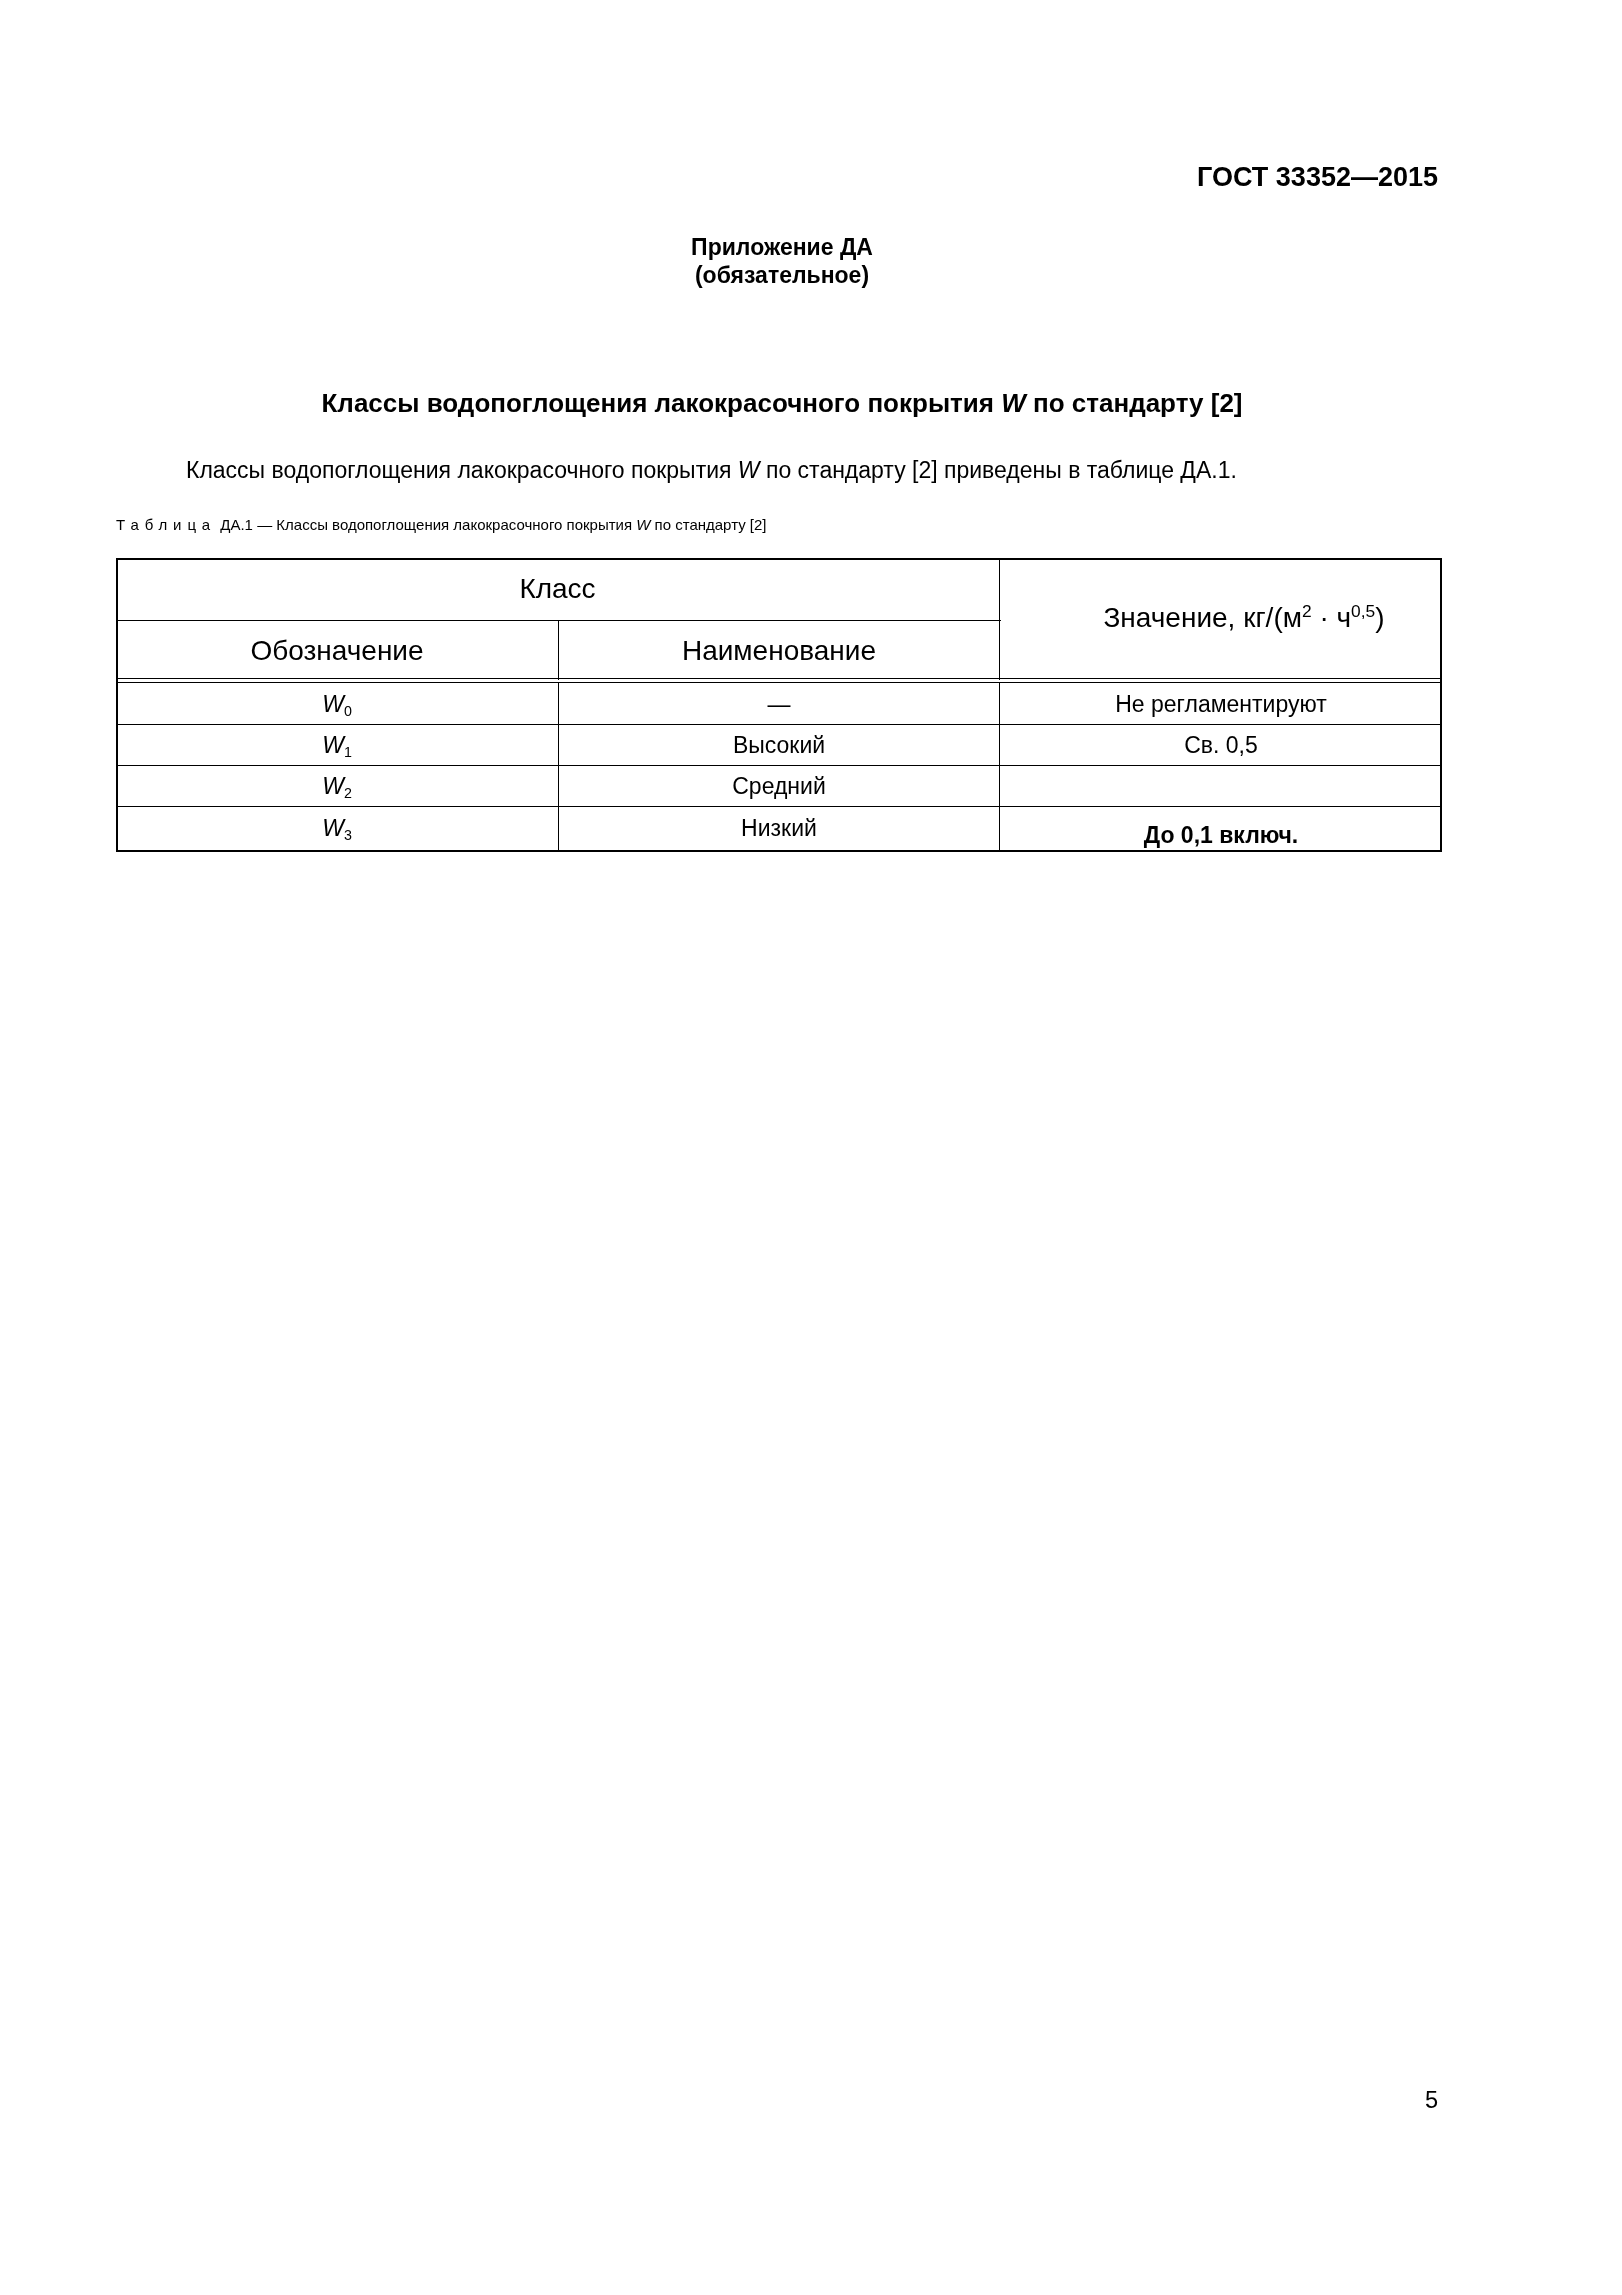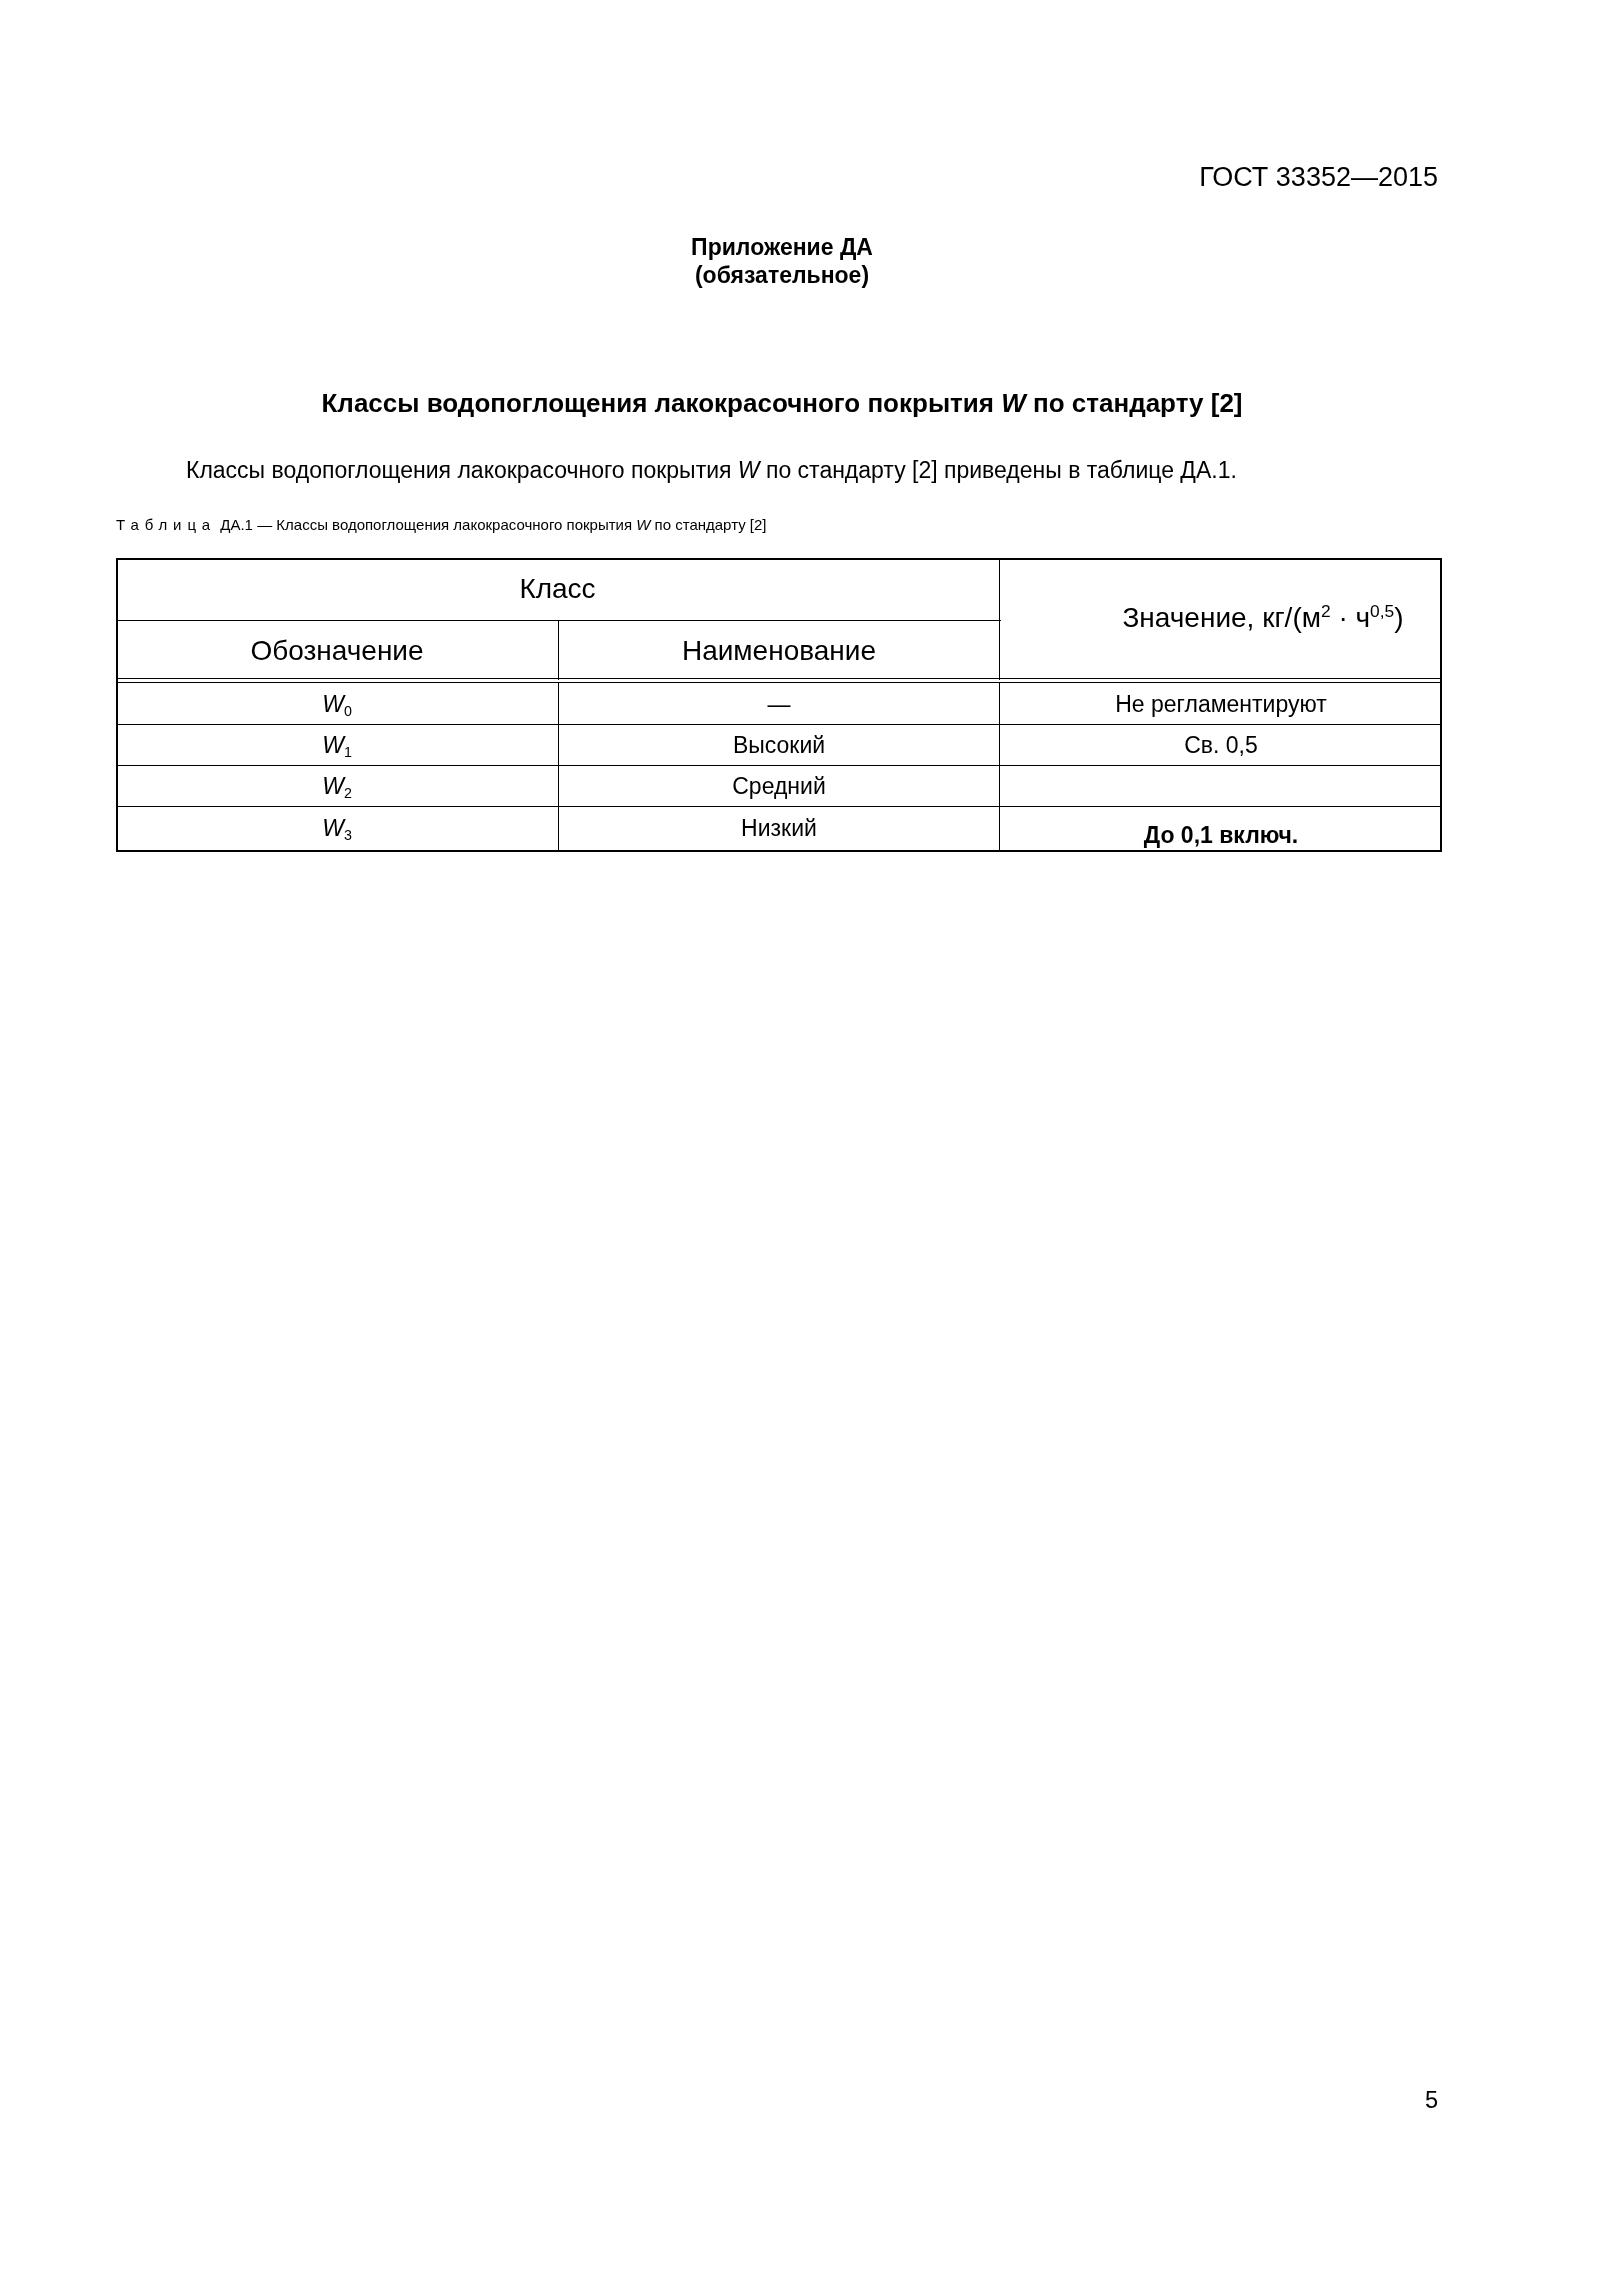--- a/index.html
+++ b/index.html
@@ -14,21 +14,21 @@
       overflow: hidden;
       font-family: "Liberation Sans", "DejaVu Sans", sans-serif;
       color: #000000;
     }
     .abs { position: absolute; }
 
     .doc-code {
       right: 185px;
       top: 162px;
       font-size: 27px;
-      font-weight: normal;
+      font-weight: bold;
       white-space: nowrap;
     }
     .appendix {
       left: 0;
       width: 1564px;
       text-align: center;
       font-weight: bold;
       font-size: 23px;
       line-height: 27.5px;
     }
@@ -118,21 +118,21 @@
   <div class="ln" style="left:442px;top:124px;width:1.3px;height:170px;"></div>
   <div class="ln" style="left:883px;top:124px;width:1.3px;height:170px;"></div>
 
   <div class="ln" style="left:0;top:166px;width:1326px;height:1.3px;"></div>
   <div class="ln" style="left:0;top:207px;width:1326px;height:1.3px;"></div>
   <div class="ln" style="left:0;top:248px;width:1326px;height:1.3px;"></div>
 
   <div class="cell hcell" style="left:0;top:0;width:883px;height:62px;">Класс</div>
   <div class="cell hcell" style="left:443px;top:63px;width:440px;height:59px;">Наименование</div>
   <div class="cell hcell" style="left:0;top:63px;width:442px;height:59px;">Обозначение</div>
-  <div class="cell hcell" style="left:919px;top:0;width:440px;height:120px;padding-left:8px;">
+  <div class="cell hcell" style="left:900px;top:0;width:440px;height:120px;padding-left:8px;">
     <span><span>Значение, кг/(м</span><sup>2</sup><span> · ч</span><sup>0,5</sup><span>)</span></span>
   </div>
 
   <div class="cell" style="left:0;top:126px;width:442px;height:40px;">
       <span><span class="it">W</span><sub>0</sub></span>
     </div>
   <div class="cell" style="left:443px;top:126px;width:440px;height:40px;">—</div>
   <div class="cell" style="left:885px;top:126px;width:440px;height:40px;">Не регламентируют</div>
 
   <div class="cell" style="left:0;top:167px;width:442px;height:40px;">

